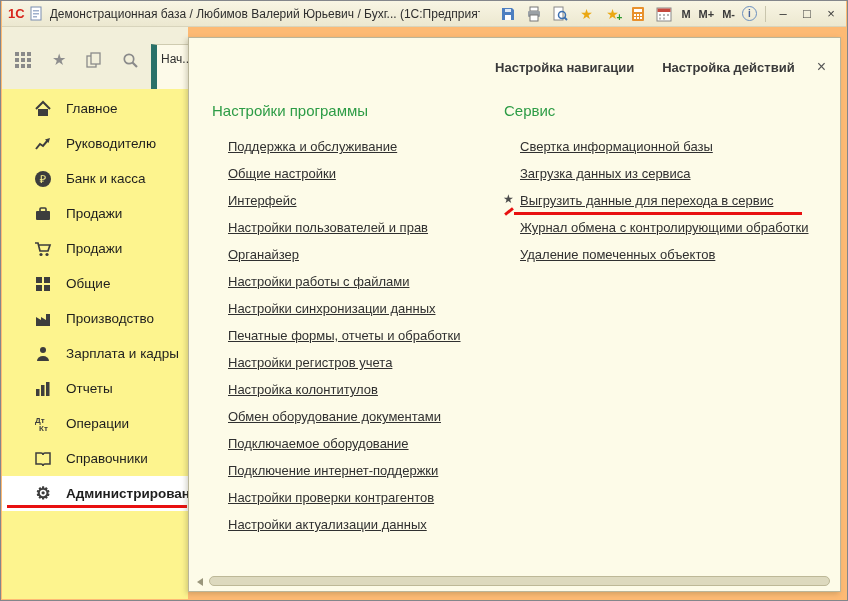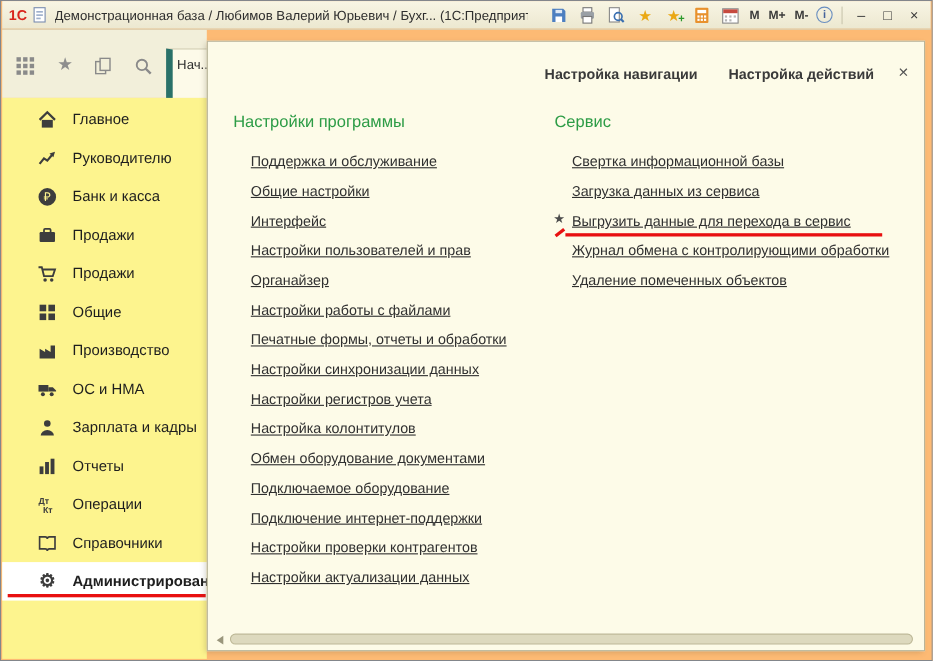--- a/index.html
+++ b/index.html
@@ -263,31 +263,20 @@
       <span class="sb-icon">
           <svg width="18" height="18">
             <path d="M2 16 V7 l5 3 V7 l5 3 V4 h4 v12 Z" fill="#3d3d3d"></path>
           </svg>
         </span>
       <span class="sb-label">Производство</span>
     </div>
     <div class="sb-item">
       <span class="sb-icon">
           <svg width="18" height="18">
-            <rect x="1" y="5" width="9" height="6" fill="#3d3d3d"></rect>
-            <path d="M10 7 h4 l3 3 v1 h-7 Z" fill="#3d3d3d"></path>
-            <circle cx="5" cy="13.5" r="1.8" fill="#3d3d3d"></circle>
-            <circle cx="13" cy="13.5" r="1.8" fill="#3d3d3d"></circle>
-          </svg>
-        </span>
-      <span class="sb-label">ОС и НМА</span>
-    </div>
-    <div class="sb-item">
-      <span class="sb-icon">
-          <svg width="18" height="18">
             <circle cx="9" cy="5" r="3" fill="#3d3d3d"></circle>
             <path d="M3 16 a6 5 0 0 1 12 0 Z" fill="#3d3d3d"></path>
           </svg>
         </span>
       <span class="sb-label">Зарплата и кадры</span>
     </div>
     <div class="sb-item">
       <span class="sb-icon">
           <svg width="18" height="18">
             <g fill="#3d3d3d">
@@ -332,22 +321,22 @@
 
     <div class="col col-program">
       <div class="col-title">Настройки программы</div>
       <div class="links">
         <div class="link">Поддержка и обслуживание</div>
         <div class="link">Общие настройки</div>
         <div class="link">Интерфейс</div>
         <div class="link">Настройки пользователей и прав</div>
         <div class="link">Органайзер</div>
         <div class="link">Настройки работы с файлами</div>
+        <div class="link">Настройки синхронизации данных</div>
         <div class="link">Печатные формы, отчеты и обработки</div>
-        <div class="link">Настройки синхронизации данных</div>
         <div class="link">Настройки регистров учета</div>
         <div class="link">Настройка колонтитулов</div>
         <div class="link">Обмен оборудование документами</div>
         <div class="link">Подключаемое оборудование</div>
         <div class="link">Подключение интернет-поддержки</div>
         <div class="link">Настройки проверки контрагентов</div>
         <div class="link">Настройки актуализации данных</div>
       </div>
     </div>
 

